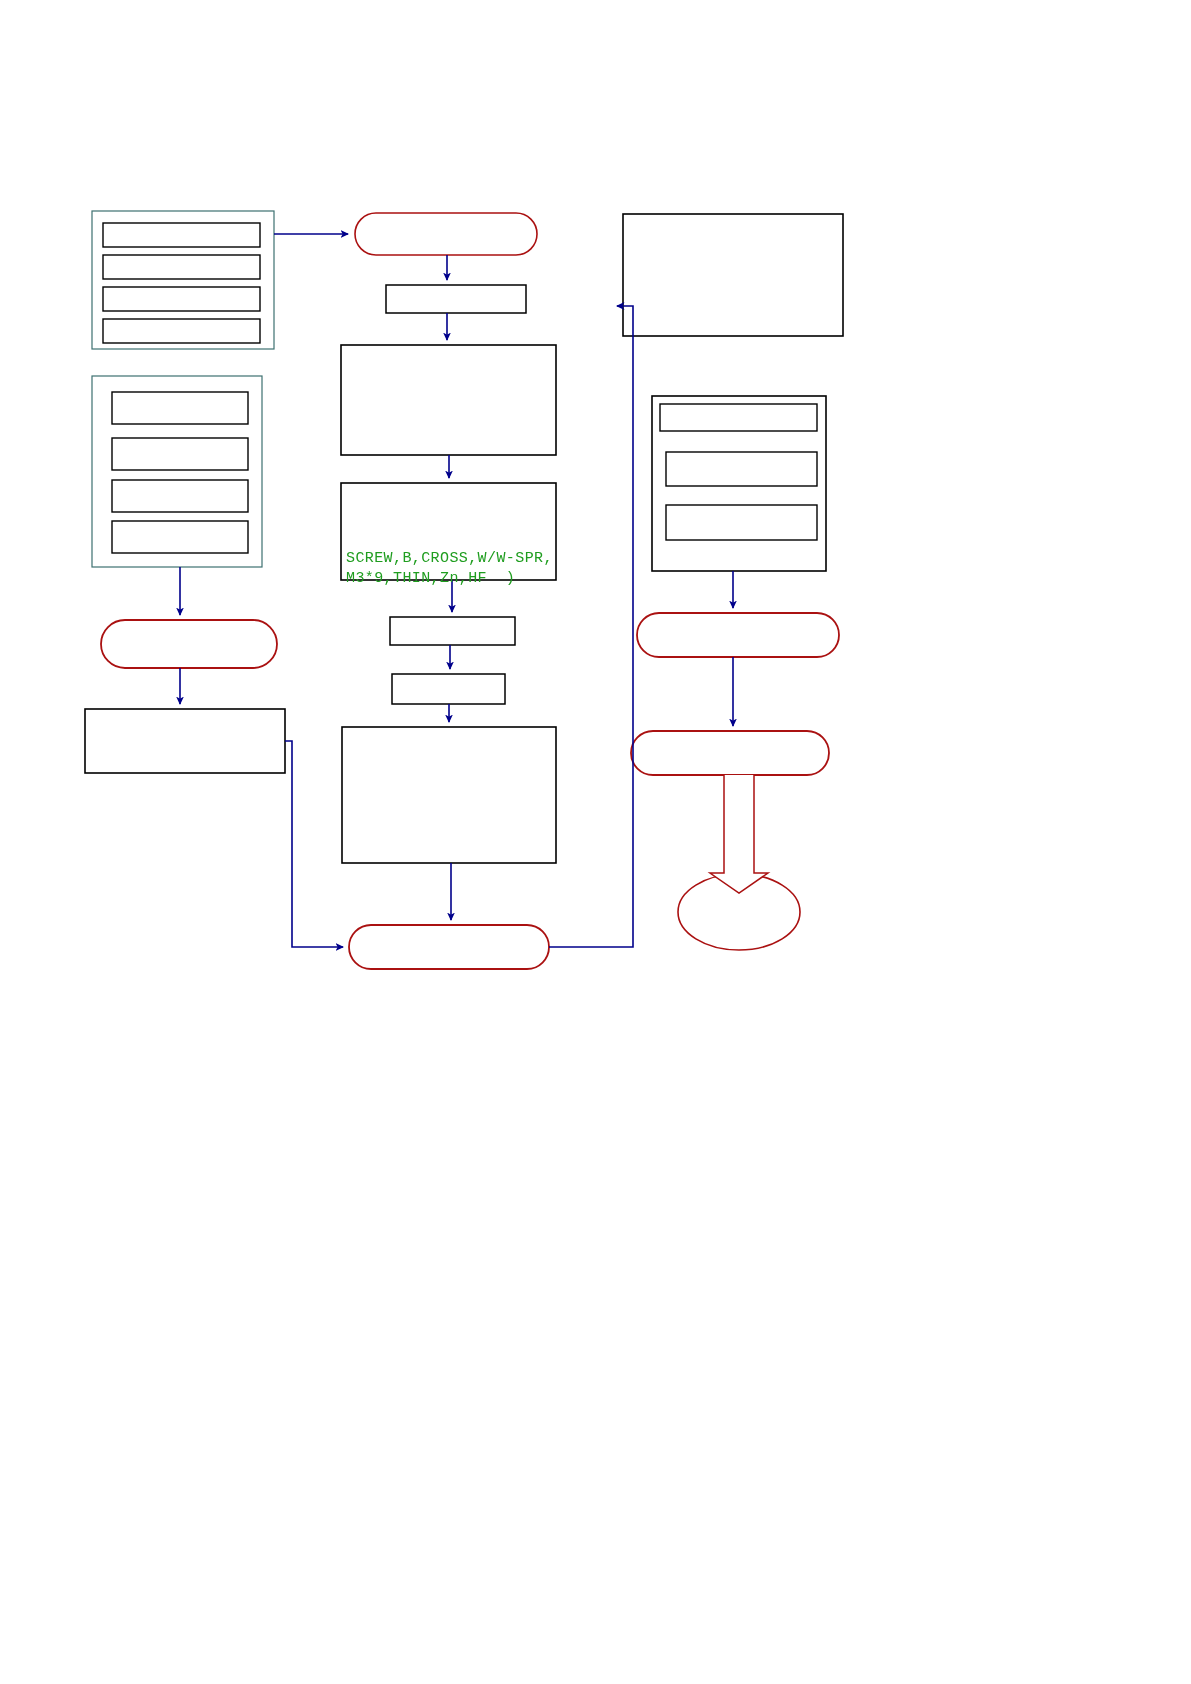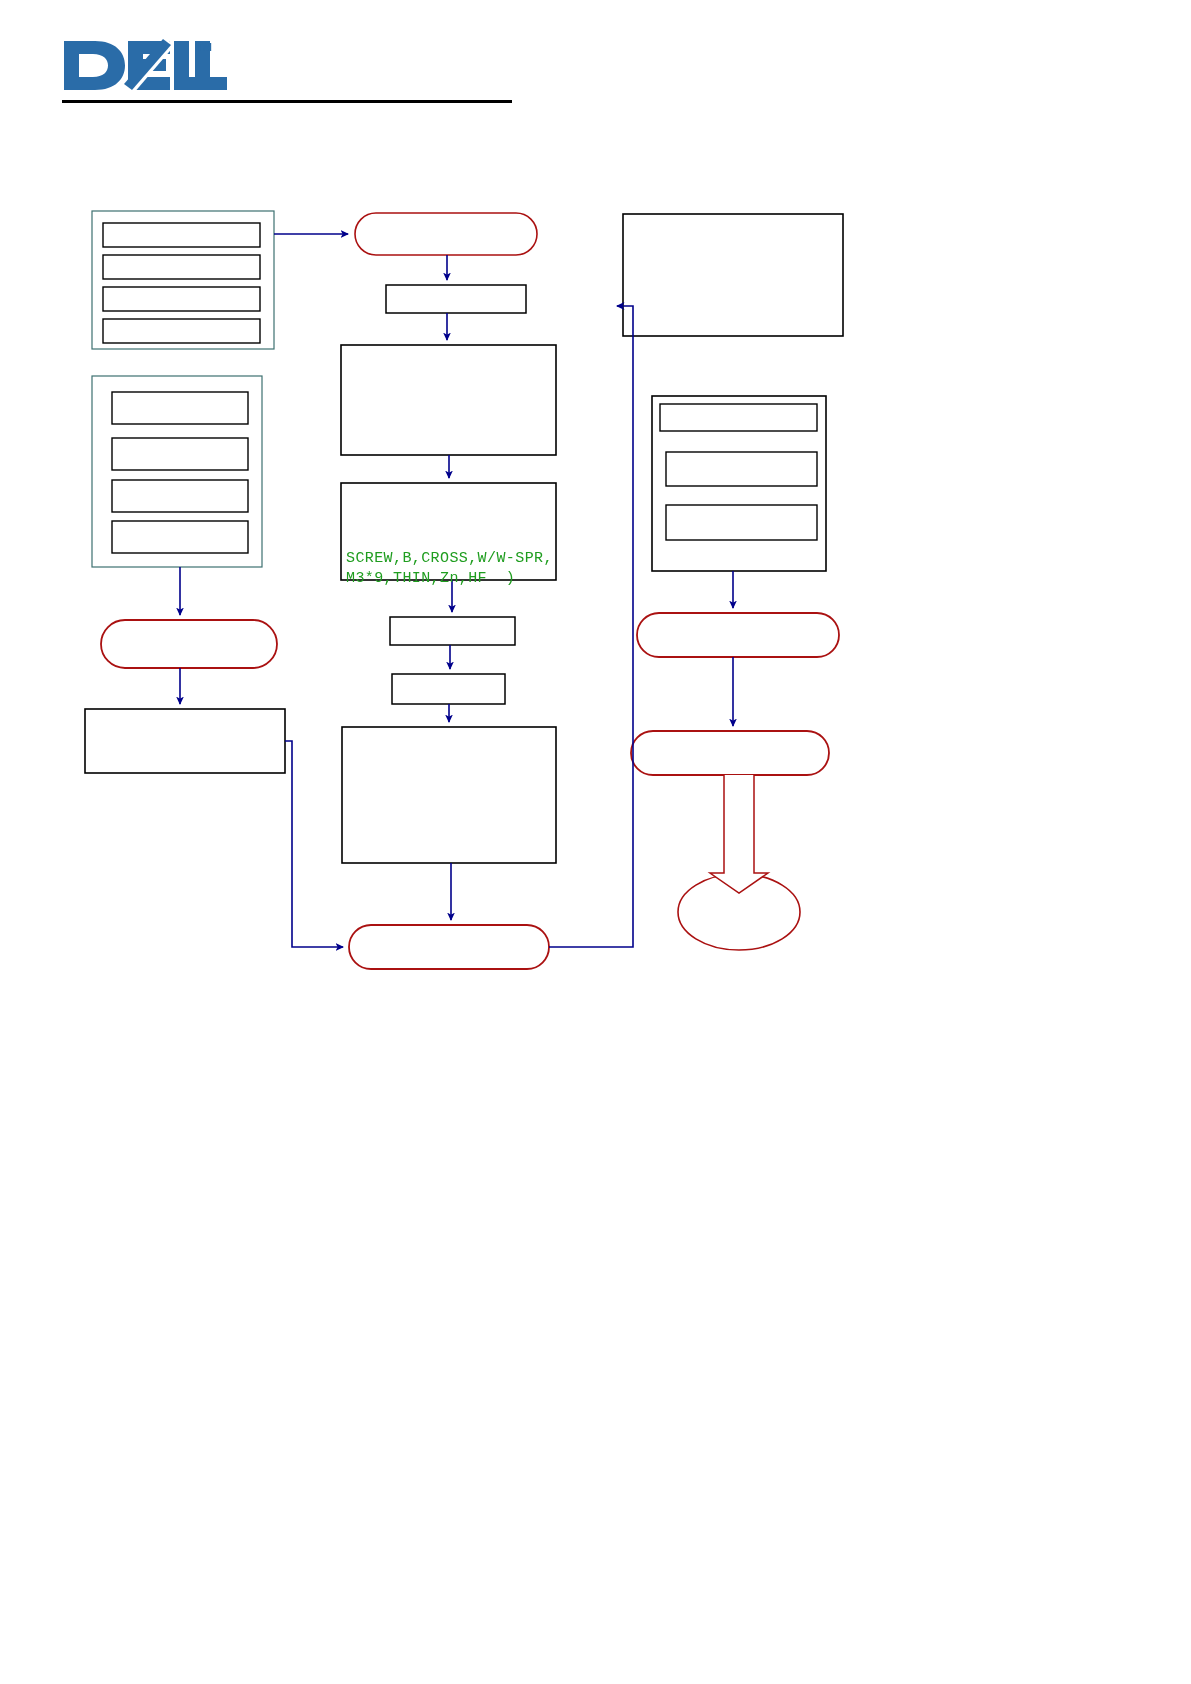--- a/index.html
+++ b/index.html
@@ -72,39 +72,20 @@
     fill: #1f9d1f;
     letter-spacing: 0.4px;
     white-space: pre;
   }
 </style>
 </head>
 <body>
 
 <div id="page">
 
-  <div id="header">
-    <div id="dell-logo">
-      <svg width="165" height="56" viewBox="0 0 165 56" xmlns="http://www.w3.org/2000/svg">
-
-        <path d="M2 3 L33 3 C53 3 63 14 63 27.5 C63 41 53 52 33 52 L2 52 Z
-                 M17 16 L17 39 L31 39 C41 39 46 34 46 27.5 C46 21 41 16 31 16 Z" fill="#2a6ca8" fill-rule="evenodd"></path>
-
-        <path d="M66 3 L108 3 L108 16 L81 16 L81 21 L104 21 L104 33 L81 33 L81 39 L108 39 L108 52 L66 52 Z" fill="#2a6ca8"></path>
-        <path d="M103 0 L113 7 L71 56 L61 49 Z" fill="#ffffff"></path>
-        <path d="M101 1 L109 7 L70 52 L62 46 Z" fill="#2a6ca8"></path>
-
-        <path d="M112 3 L127 3 L127 39 L147 39 L147 52 L112 52 Z" fill="#2a6ca8"></path>
-
-        <path d="M133 3 L148 3 L148 39 L165 39 L165 52 L133 52 Z" fill="#2a6ca8"></path>
-      </svg>
-    </div>
-    <div id="logo-tm">TM</div>
-    <div id="header-rule"></div>
-  </div>
 
   <div id="diagram">
     <svg width="1191" height="1684" viewBox="0 0 1191 1684" xmlns="http://www.w3.org/2000/svg">
       <defs>
         <marker id="arrowblue" markerWidth="9" markerHeight="9" refX="7.5" refY="4.5" orient="auto" markerUnits="userSpaceOnUse">
           <path d="M0,0.6 L8.5,4.5 L0,8.4 L2.2,4.5 Z" fill="#00008b"></path>
         </marker>
       </defs>
 
       <g>

